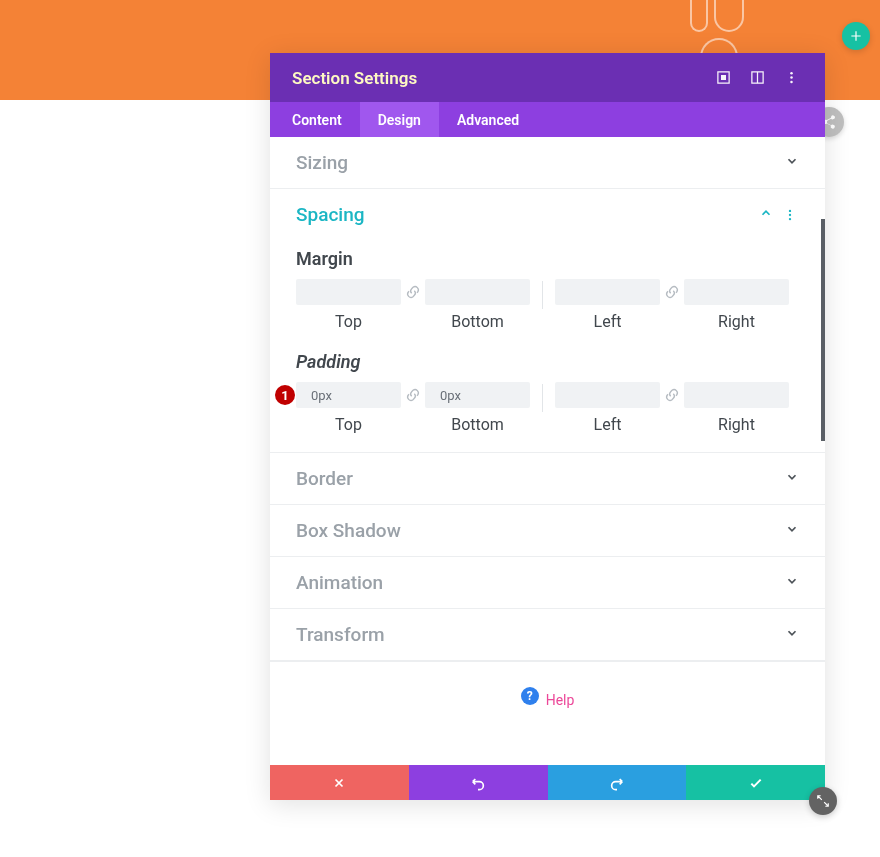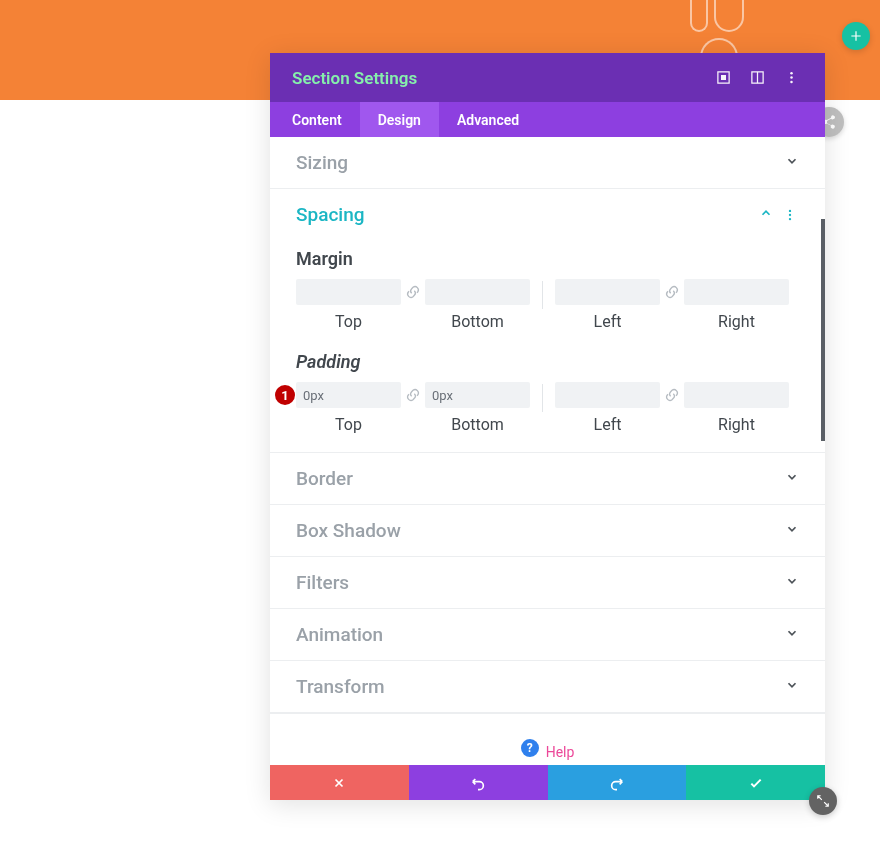--- a/index.html
+++ b/index.html
@@ -62,21 +62,21 @@
     width: 555px;
     height: 747px;
     background: #fff;
     box-shadow: 0 4px 25px rgba(0,0,0,0.12);
     display: flex;
     flex-direction: column;
     overflow: hidden;
   }
   .panel-header {
     background: #6b2fb3;
-    color: #86efac;
+    color: #fef9c3;
     height: 49px;
     display: flex;
     align-items: center;
     padding: 0 20px 0 22px;
   }
   .panel-title { font-size: 17px; font-weight: 600; flex: 1; }
   .hdr-icon {
     width: 28px; height: 28px;
     display:flex;align-items:center;justify-content:center;
     color:#fff; cursor:pointer; opacity:.95;
@@ -155,21 +155,21 @@
     align-items:center;
   }
   .field {
     height: 26px;
     background:#f0f2f4;
     border: none;
     border-radius: 2px;
     width: 105px;
     font-size: 13px;
     color:#6a7078;
-    padding: 0 7px;
+    padding: 0 15px;
   }
   .sublabel {
     font-size: 16px;
     color:#41474d;
     margin-top: 7px;
   }
   .link-icon {
     width: 24px;
     display:flex;align-items:center;justify-content:center;
     height: 26px;
@@ -389,28 +389,20 @@
 
     <div class="acc">
       <div class="acc-head">
         <div class="acc-title">Box Shadow</div>
         <span class="acc-chevron"><svg width="14" height="14" viewBox="0 0 24 24">
               <path fill="none" stroke="currentColor" stroke-width="3" d="M6 9l6 6 6-6"></path>
             </svg></span>
       </div>
     </div>
 
-    <div class="acc">
-      <div class="acc-head">
-        <div class="acc-title">Filters</div>
-        <span class="acc-chevron"><svg width="14" height="14" viewBox="0 0 24 24">
-              <path fill="none" stroke="currentColor" stroke-width="3" d="M6 9l6 6 6-6"></path>
-            </svg></span>
-      </div>
-    </div>
 
     <div class="acc">
       <div class="acc-head">
         <div class="acc-title">Animation</div>
         <span class="acc-chevron"><svg width="14" height="14" viewBox="0 0 24 24">
               <path fill="none" stroke="currentColor" stroke-width="3" d="M6 9l6 6 6-6"></path>
             </svg></span>
       </div>
     </div>
 

